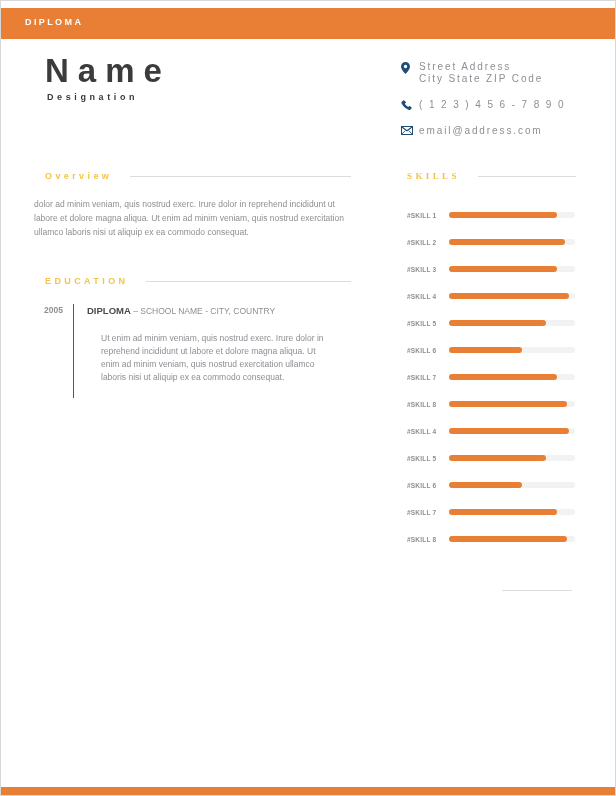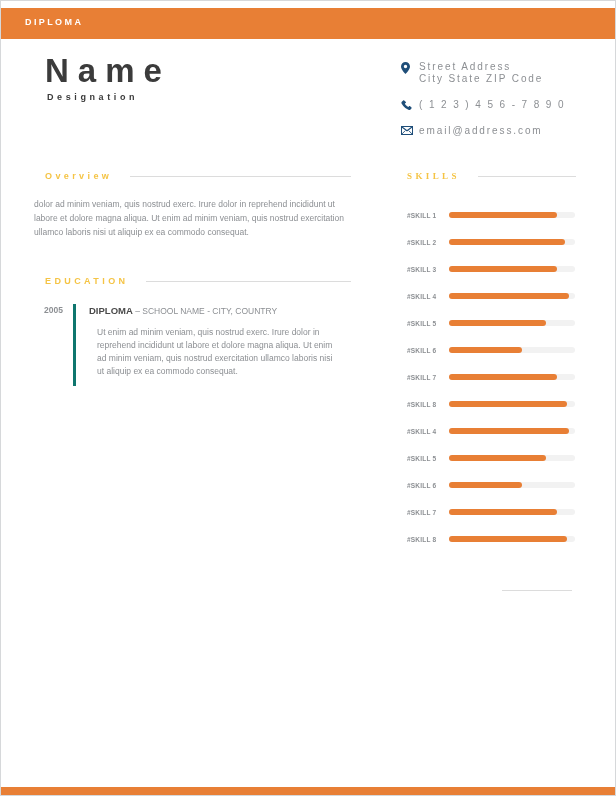--- a/index.html
+++ b/index.html
@@ -142,37 +142,37 @@
     flex:0 0 62px;
     text-align:right;
     padding-right:10px;
     color:#8c8f93;
     font-size:8.5px;
     font-weight:bold;
     line-height:13px;
   }
   .edu-detail{
     flex:1 1 auto;
-    border-left:3px solid #0f766e;
+    border-left:1px solid #0f766e;
     padding-left:13px;
     padding-right:40px;
   }
   .edu-heading{
     color:#8c8f93;
     font-size:8.5px;
     line-height:13px;
     margin:0 0 2px 0;
   }
   .edu-heading .edu-degree{
     color:#4a4a4a;
     font-weight:bold;
     font-size:9.5px;
   }
   .edu-text{
-    margin:8px;
+    margin:14px;
     color:#8c8f93;
     font-size:8.5px;
     line-height:13px;
   }
   
   .skills-list{ margin-top:27px; }
   .skill-row{
     display:flex;
     align-items:center;
     height:14px;

